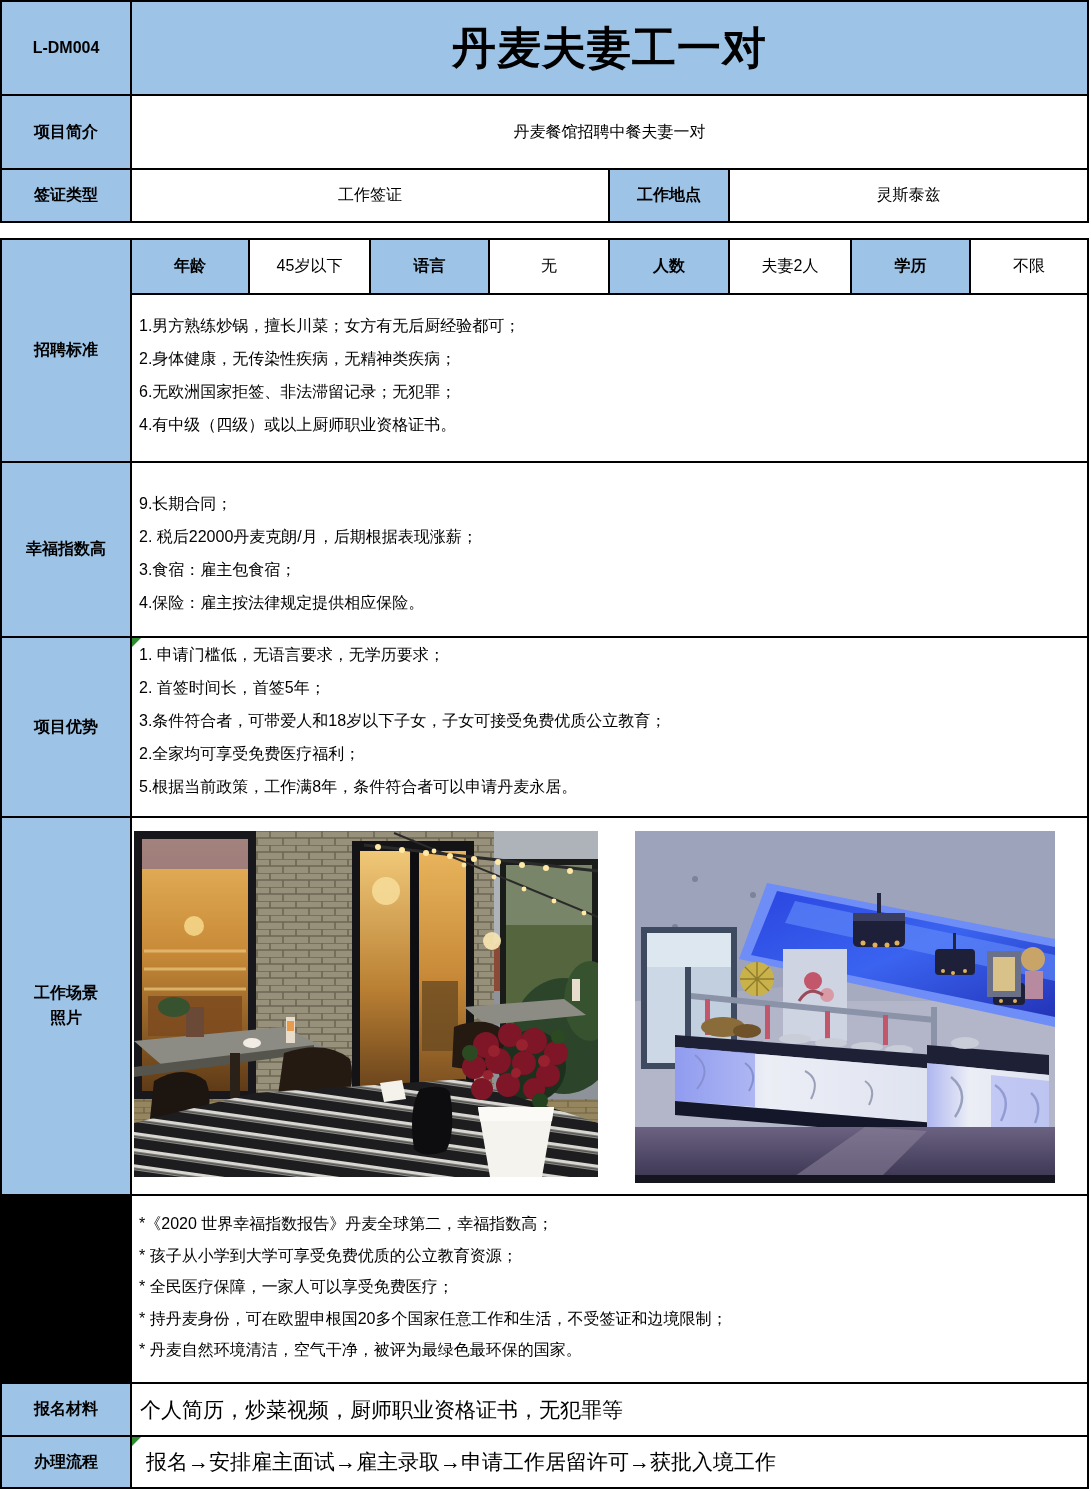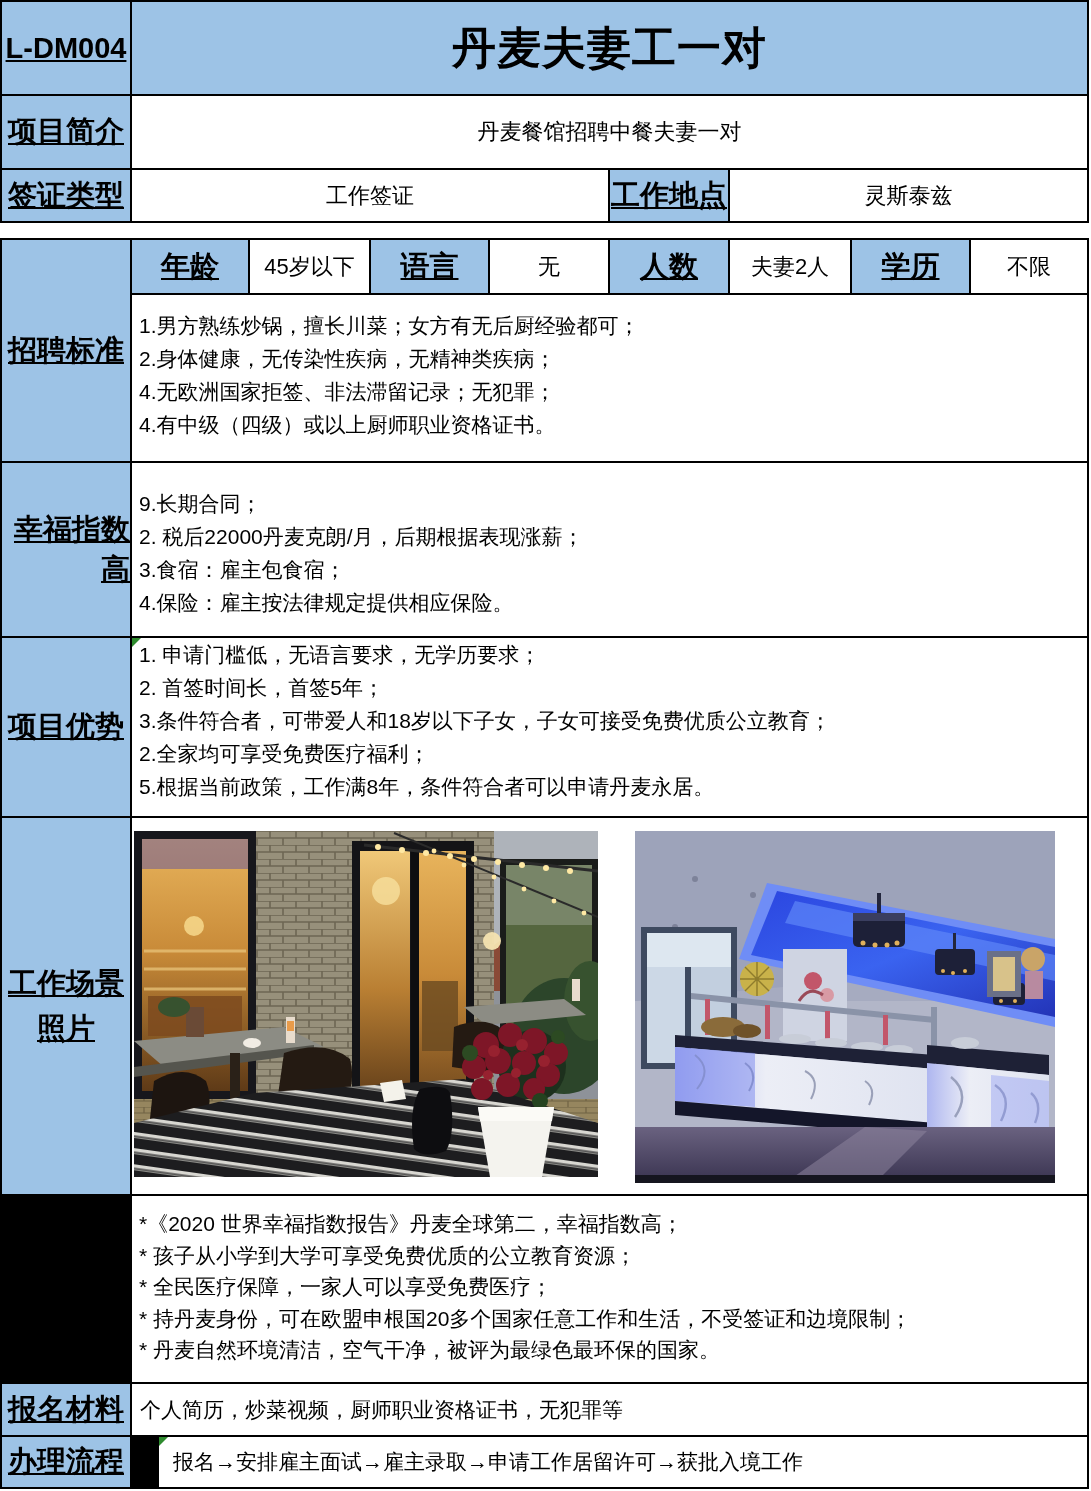--- a/index.html
+++ b/index.html
@@ -19,39 +19,39 @@
     grid-template-rows:92px 72px 51px;
   }
   #main-table{
     top:238px;
     grid-template-columns:128px 116px 119px 117px 118px 118px 120px 117px 1fr;
     grid-template-rows:53px 166px 173px 178px 376px 186px 51px 50px;
   }
   .cell{background:#fff;position:relative;box-sizing:border-box;}
   .blue{background:#9DC3E6;}
   .lbl{
-    display:flex;align-items:center;justify-content:center;text-align:right;
-    font-weight:bold;font-size:29px;text-decoration:underline;
+    display:flex;align-items:center;justify-content:center;text-align:left;
+    font-weight:bold;font-size:16px;
   }
   .lbl2{flex-direction:column;line-height:1.55;}
   .val{
     display:flex;align-items:center;justify-content:center;text-align:center;
-    font-size:22px;
+    font-size:16px;
   }
   .title-cell{
     display:flex;align-items:center;justify-content:center;
     font-weight:bold;font-size:44px;letter-spacing:1px;
   }
-  .list{font-size:21px;line-height:33px;padding:14px 10px 0 7px;}
+  .list{font-size:16px;line-height:33px;padding:14px 10px 0 7px;}
   .list div{white-space:nowrap;}
   .pad-salary{padding-top:24px;}
   .pad-adv{padding-top:0;}
   .pad-welfare{padding-top:12px;line-height:31.5px;}
   .single{display:flex;align-items:center;font-size:21px;padding-left:8px;}
-  .single.indent{padding-left:14px;margin-left:27px;}
+  .single.indent{padding-left:14px;}
   .corner-green{
     position:absolute;top:0;left:0;width:0;height:0;
     border-top:9px solid #2E8B2E;border-right:9px solid transparent;
   }
   .photo{position:absolute;overflow:hidden;}
   #photo-left{left:2px;top:13px;width:464px;height:346px;}
   #photo-right{left:503px;top:13px;width:420px;height:352px;}
   .photo svg{display:block;}
 </style>
 </head>
@@ -79,21 +79,21 @@
   <div class="cell blue lbl" style="grid-column:4;grid-row:1">语言</div>
   <div class="cell val" style="grid-column:5;grid-row:1">无</div>
   <div class="cell blue lbl" style="grid-column:6;grid-row:1">人数</div>
   <div class="cell val" style="grid-column:7;grid-row:1">夫妻2人</div>
   <div class="cell blue lbl" style="grid-column:8;grid-row:1">学历</div>
   <div class="cell val" style="grid-column:9;grid-row:1">不限</div>
 
   <div class="cell list" style="grid-column:2/10;grid-row:2">
     <div>1.男方熟练炒锅，擅长川菜；女方有无后厨经验都可；</div>
     <div>2.身体健康，无传染性疾病，无精神类疾病；</div>
-    <div>4.无欧洲国家拒签、非法滞留记录；无犯罪；</div>
+    <div>6.无欧洲国家拒签、非法滞留记录；无犯罪；</div>
     <div>4.有中级（四级）或以上厨师职业资格证书。</div>
   </div>
 
   <div class="cell blue lbl" style="grid-column:1;grid-row:3">幸福指数高</div>
   <div class="cell list pad-salary" style="grid-column:2/10;grid-row:3">
     <div>9.长期合同；</div>
     <div>2. 税后22000丹麦克朗/月，后期根据表现涨薪；</div>
     <div>3.食宿：雇主包食宿；</div>
     <div>4.保险：雇主按法律规定提供相应保险。</div>
   </div>

